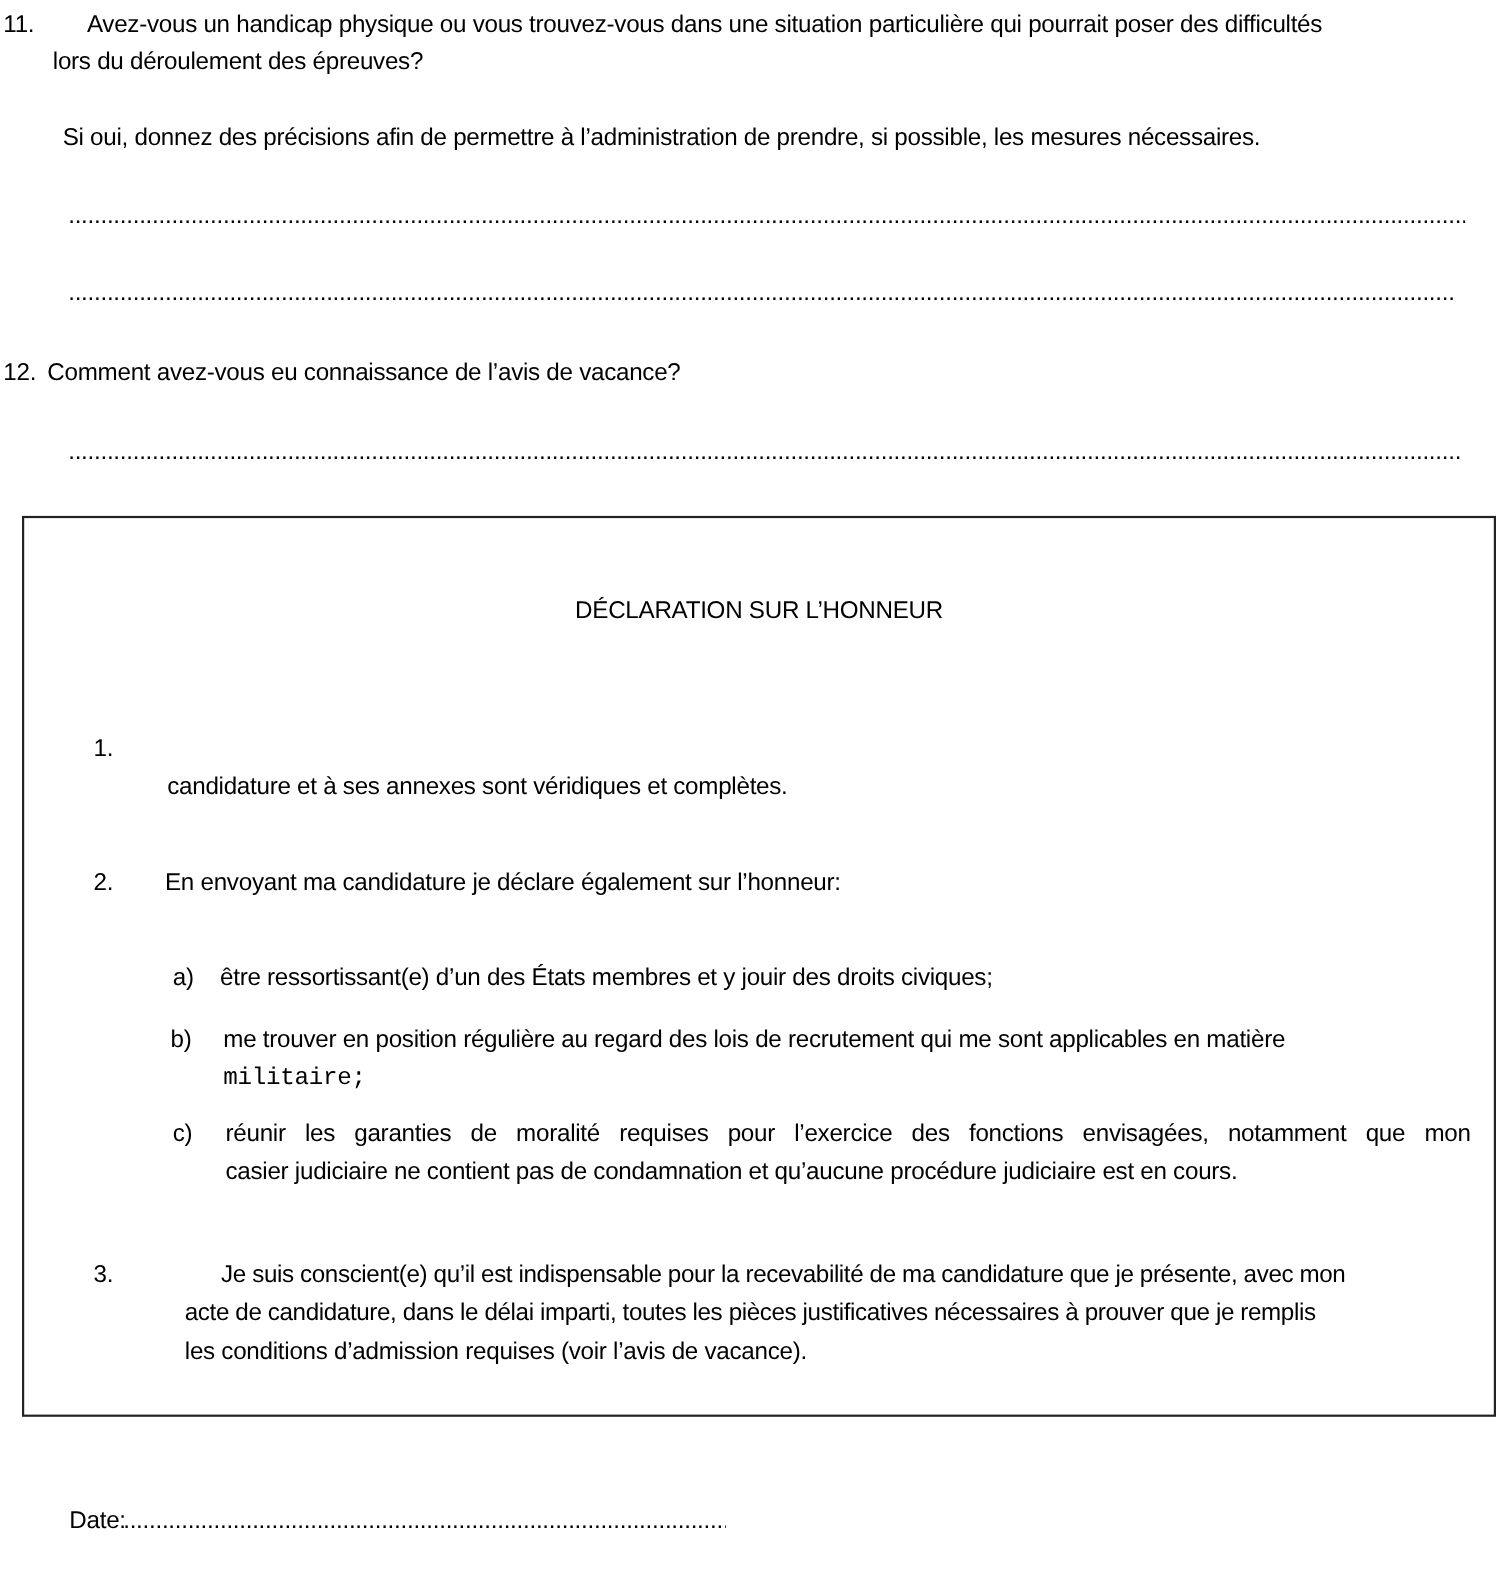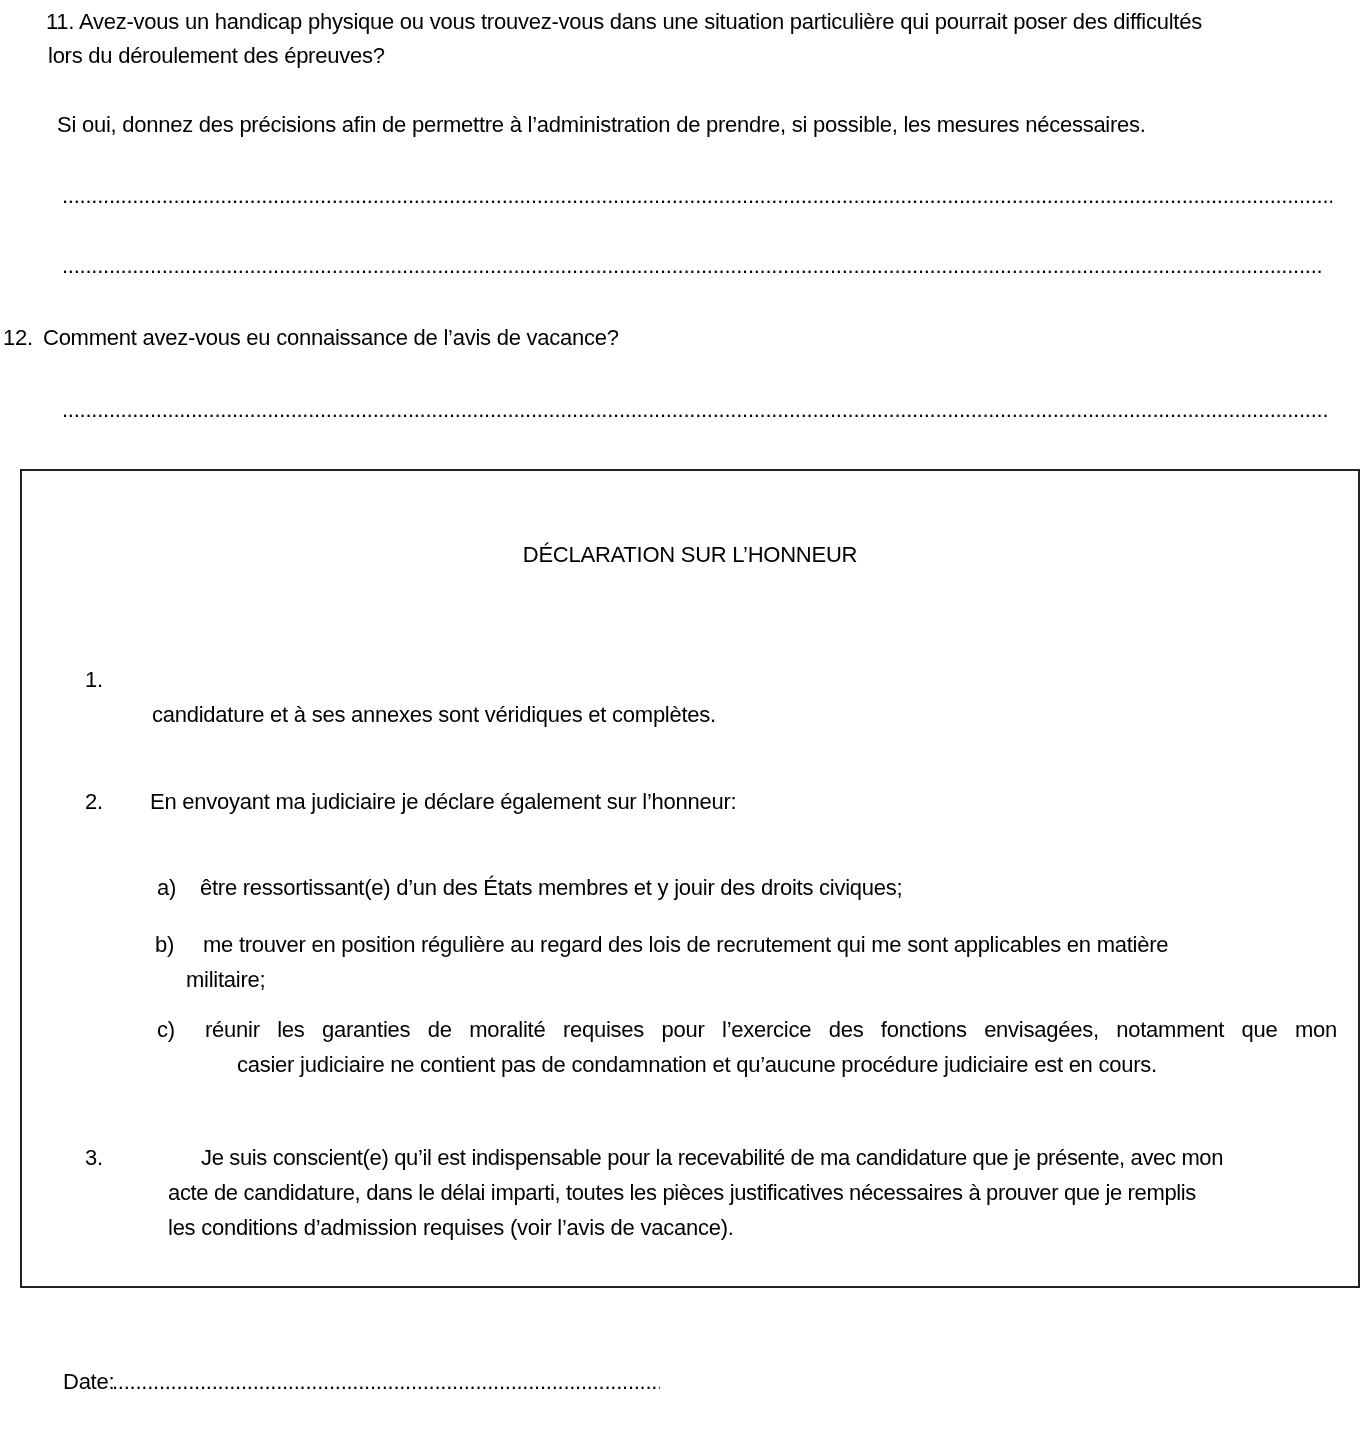--- a/index.html
+++ b/index.html
@@ -28,53 +28,53 @@
     position:absolute;white-space:normal;
     text-align:justify;text-align-last:justify;
   }
   .tight{letter-spacing:-0.35px;}
 </style>
 </head>
 <body>
 
 <div class="page">
 
-  <div class="abs" style="left:3px;top:4px;margin-left:43px;">11.</div>
+  <div class="abs" style="left:3px;top:4px;">11.</div>
   <div class="abs" style="left:47px;top:4px;margin-left:32px;">Avez-vous un handicap physique ou vous trouvez-vous dans une situation particulière qui pourrait poser des difficultés</div>
   <div class="abs" style="left:48px;top:38px;">lors du déroulement des épreuves?</div>
   <div class="abs" style="left:57px;top:107px;">Si oui, donnez des précisions afin de permettre à l’administration de prendre, si possible, les mesures nécessaires.</div>
 
   <div class="abs dots" style="left:62px;top:178px;width:1270px;">............................................................................................................................................................................................................................................................................</div>
   <div class="abs dots" style="left:62px;top:248px;width:1259px;">............................................................................................................................................................................................................................................................................</div>
 
   <div class="abs" style="left:3px;top:320px;">12.</div>
   <div class="abs" style="left:43px;top:320px;">Comment avez-vous eu connaissance de l’avis de vacance?</div>
 
   <div class="abs dots" style="left:62px;top:392px;width:1268px;">............................................................................................................................................................................................................................................................................</div>
 
   <div class="box">
 
     <div class="box-title">DÉCLARATION SUR L’HONNEUR</div>
 
     <div class="abs" style="left:63px;top:191px;">1.</div>
     <div class="abs" style="left:130px;top:226px;">candidature et à ses annexes sont véridiques et complètes.</div>
 
     <div class="abs" style="left:63px;top:313px;">2.</div>
-    <div class="abs" style="left:128px;top:313px;">En envoyant ma judiciaire je déclare également sur l’honneur:</div>
+    <div class="abs" style="left:128px;top:313px;">En envoyant ma candidature je déclare également sur l’honneur:</div>
 
     <div class="abs" style="left:135px;top:399px;">a)</div>
     <div class="abs" style="left:178px;top:399px;">être ressortissant(e) d’un des États membres et y jouir des droits civiques;</div>
 
     <div class="abs" style="left:133px;top:456px;">b)</div>
     <div class="abs" style="left:181px;top:456px;">me trouver en position régulière au regard des lois de recrutement qui me sont applicables en matière</div>
-    <div class="abs" style="left:164px;top:491px;">militaire;</div>
+    <div class="abs" style="left:181px;top:491px;font-family:Liberation Mono, monospace;">militaire;</div>
 
     <div class="abs" style="left:135px;top:541px;">c)</div>
     <div class="just" style="left:183px;top:541px;width:1132px;">réunir les garanties de moralité requises pour l’exercice des fonctions envisagées, notamment que mon</div>
-    <div class="abs" style="left:183px;top:576px;margin-left:32px;">casier judiciaire ne contient pas de condamnation et qu’aucune procédure judiciaire est en cours.</div>
+    <div class="abs" style="left:183px;top:576px;">casier judiciaire ne contient pas de condamnation et qu’aucune procédure judiciaire est en cours.</div>
 
     <div class="abs" style="left:63px;top:669px;">3.</div>
     <div class="abs tight" style="left:135px;top:669px;margin-left:44px;">Je suis conscient(e) qu’il est indispensable pour la recevabilité de ma candidature que je présente, avec mon</div>
     <div class="abs tight" style="left:146px;top:704px;">acte de candidature, dans le délai imparti, toutes les pièces justificatives nécessaires à prouver que je remplis</div>
     <div class="abs" style="left:146px;top:739px;text-align:right;">les conditions d’admission requises (voir l’avis de vacance).</div>
 
   </div>
 
   <div class="abs" style="left:63px;top:1364px;">Date:</div>
   <div class="abs dots" style="left:112px;top:1364px;width:548px;">............................................................................................................................................................................................................................................................................</div>

